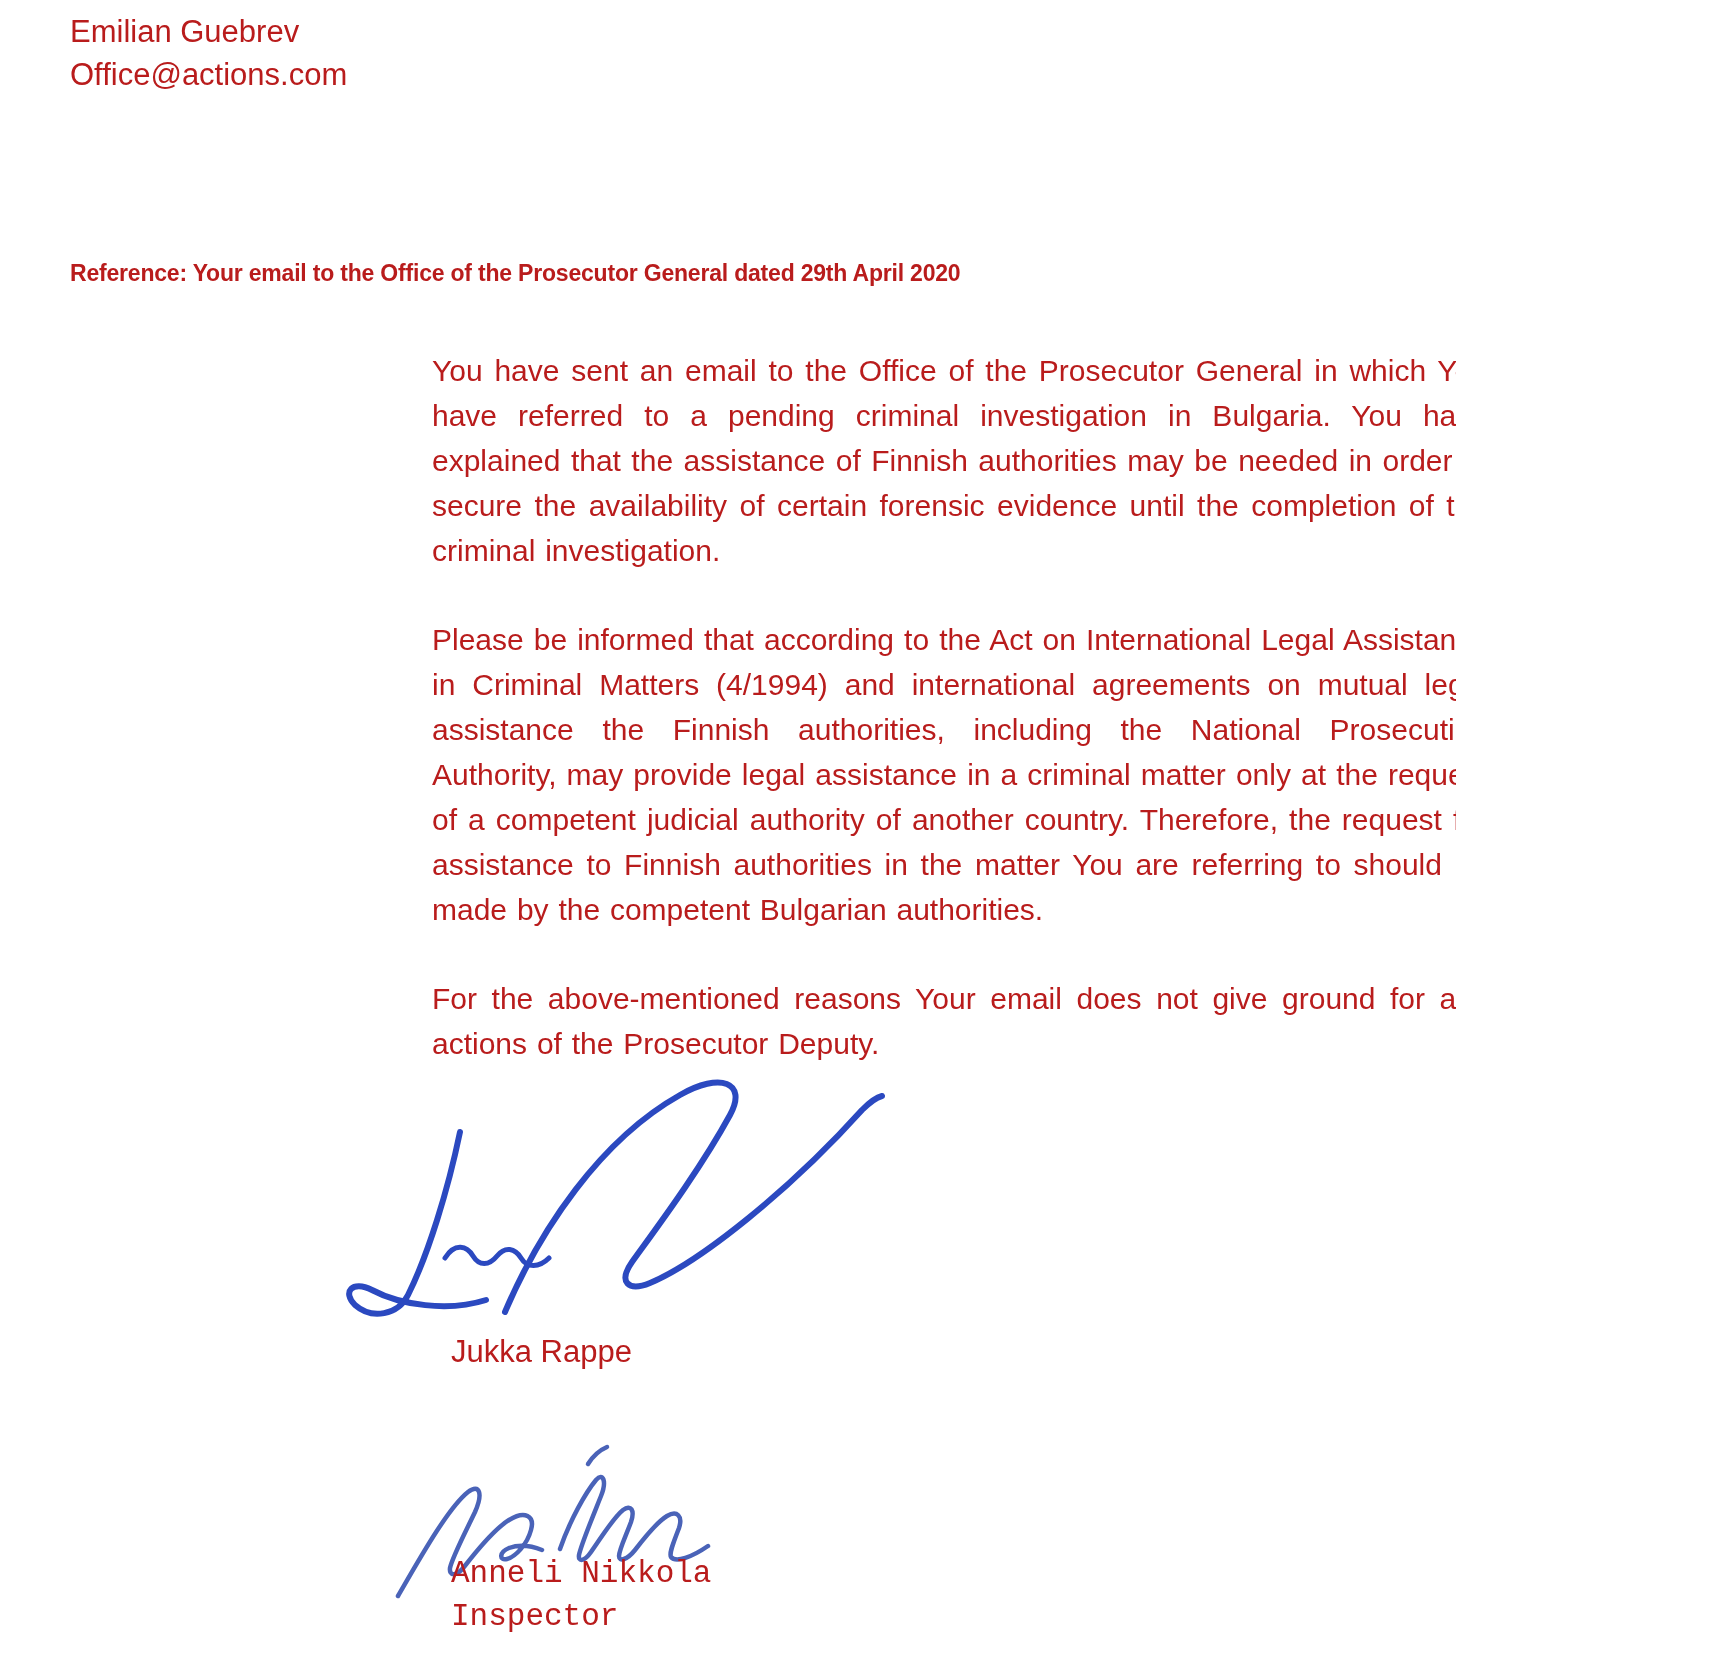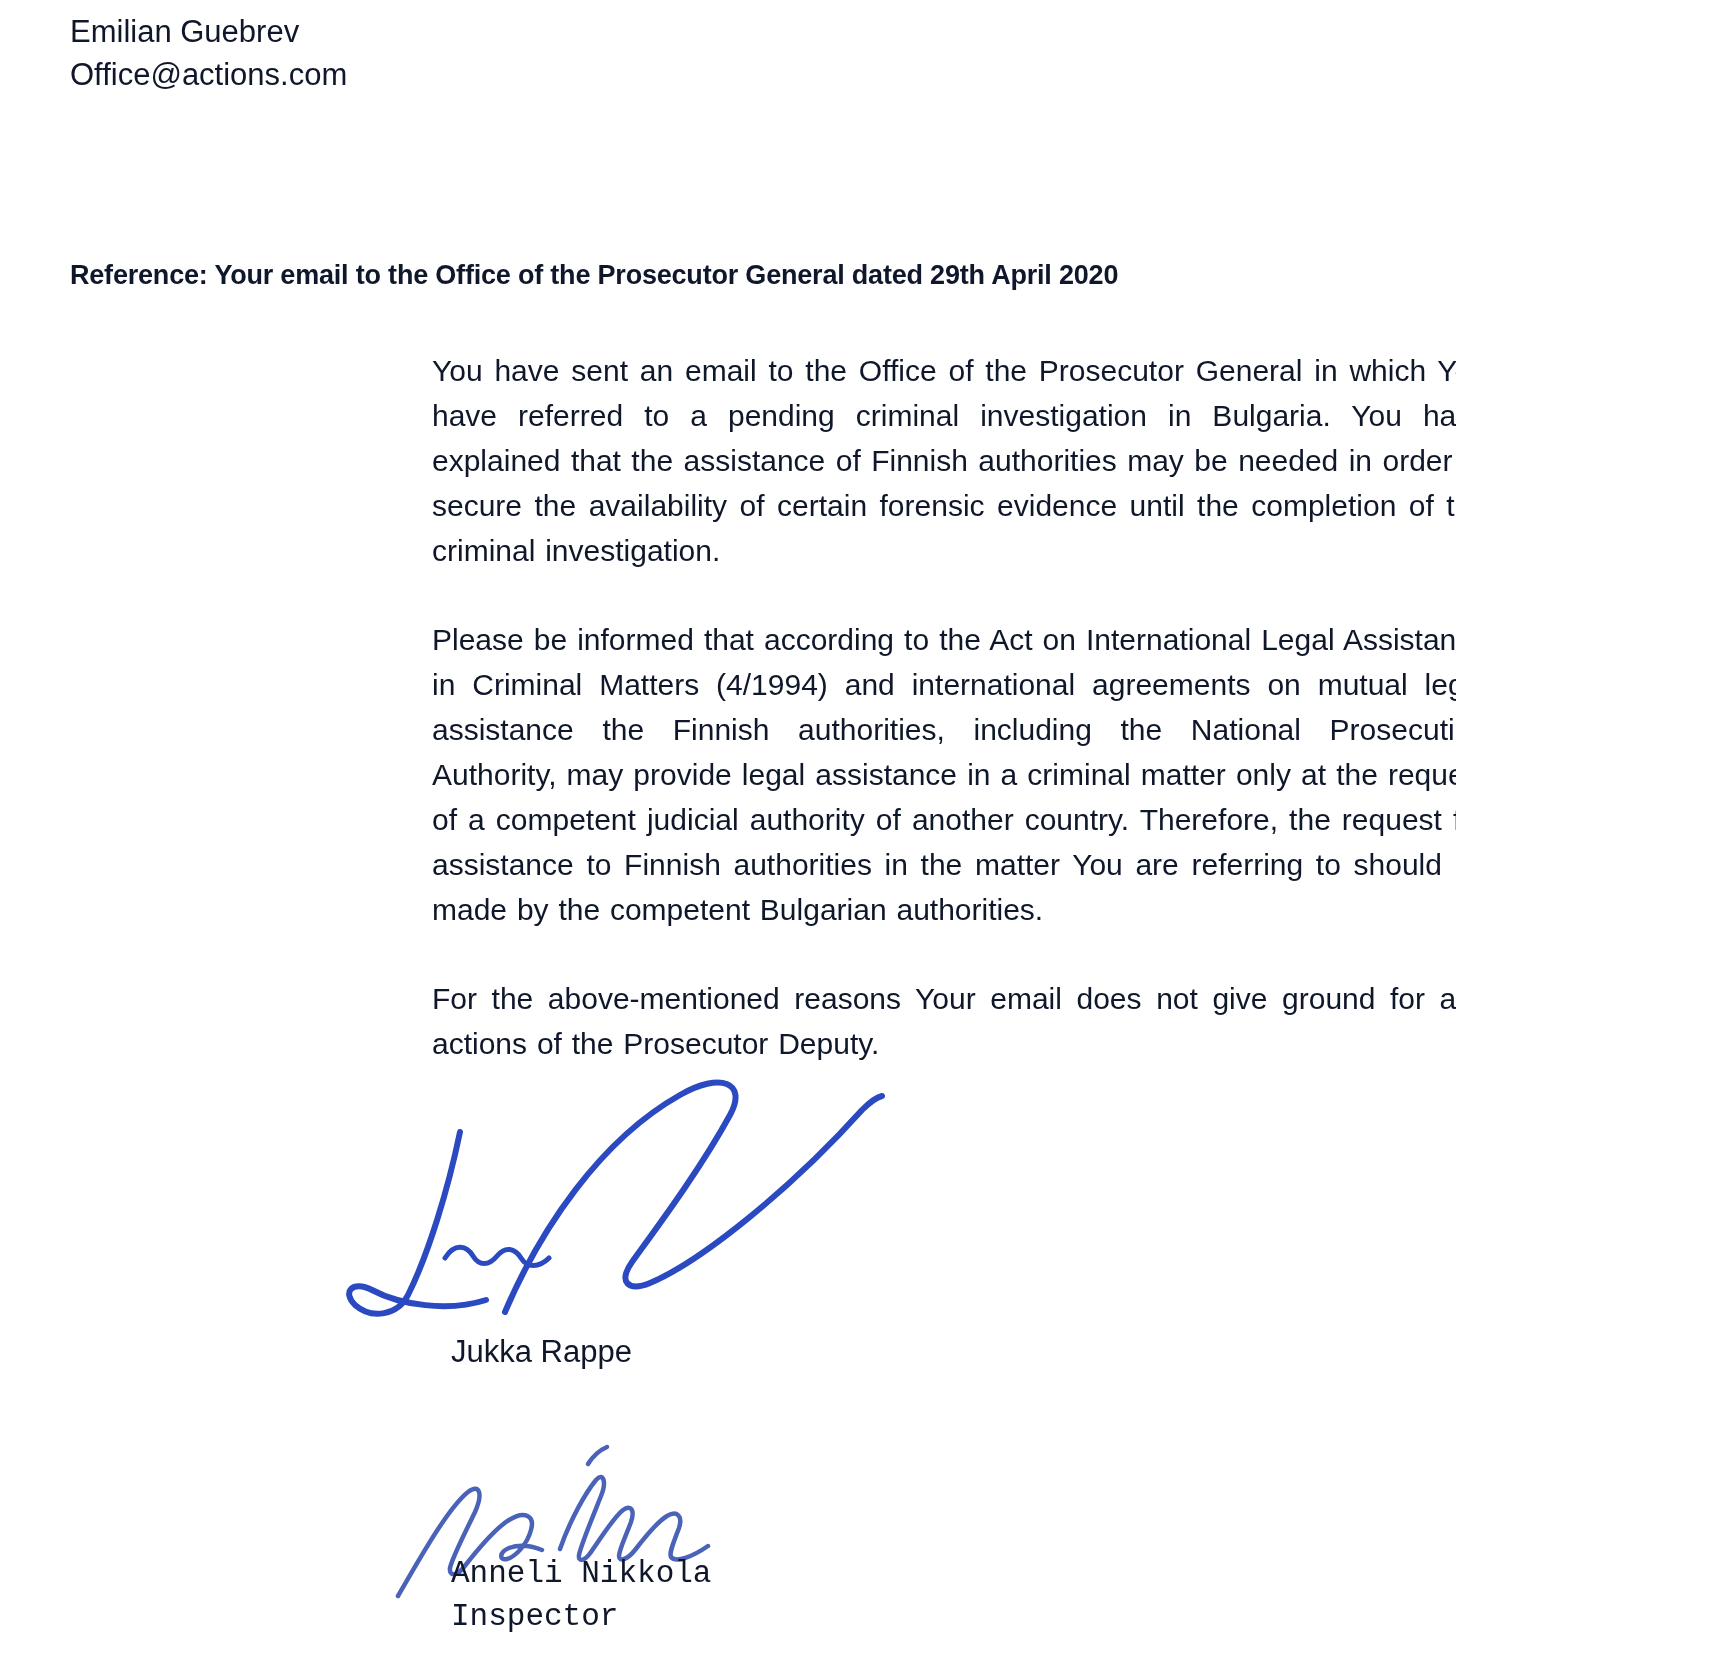--- a/index.html
+++ b/index.html
@@ -6,38 +6,38 @@
     margin: 0;
     padding: 0;
     background: #ffffff;
   }
   .page {
     position: relative;
     width: 1456px;
     height: 1676px;
     background: #ffffff;
     font-family: "Liberation Sans", "DejaVu Sans", sans-serif;
-    color: #0f172a;
+    color: #b91c1c;
     overflow: hidden;
   }
   .recipient-block {
     position: absolute;
     left: 70px;
     top: 10px;
     font-size: 31px;
     line-height: 43px;
   }
   .recipient-block div {
     white-space: nowrap;
   }
   .reference-line {
     position: absolute;
     left: 70px;
     top: 260px;
-    font-size: 27px;
+    font-size: 23px;
     font-weight: bold;
     white-space: nowrap;
     letter-spacing: -0.2px;
   }
   .letter-body {
     position: absolute;
     left: 432px;
     top: 340px;
     width: 1056px;
     font-size: 30px;

